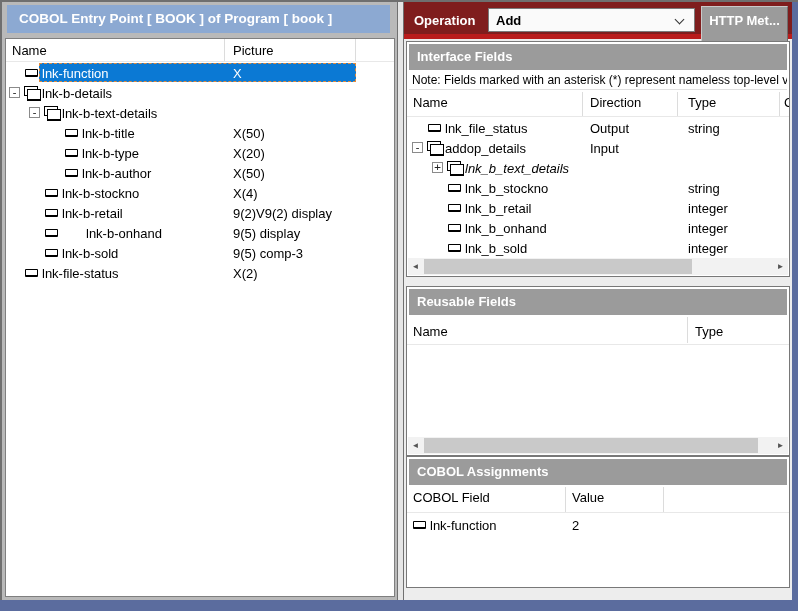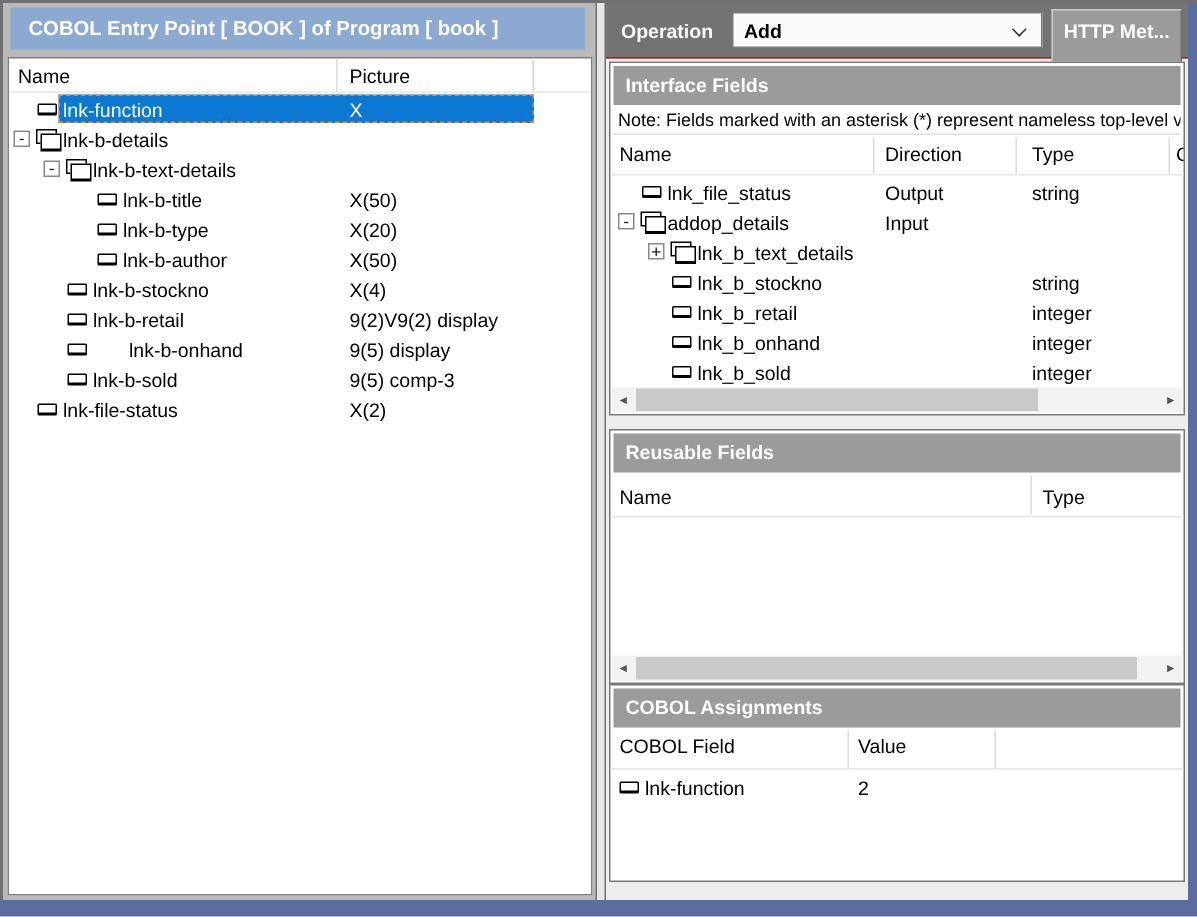--- a/index.html
+++ b/index.html
@@ -34,21 +34,21 @@
   .exp-minus::before{content:"-";}
   .exp-plus::before{content:"+";}
 
   .ic-field{position:absolute;width:13px;height:8px;top:6px;background:#fff;border:1px solid #000;border-bottom-width:2px;border-radius:1px;}
   .ic-group{position:absolute;width:16px;height:13px;top:3px;}
   .ic-group::before{content:"";position:absolute;left:0;top:0;width:12px;height:8px;border:1px solid #000;background:#fff;}
   .ic-group::after{content:"";position:absolute;left:3px;top:3px;width:12px;height:9px;border:1px solid #000;border-bottom-width:2px;background:#fff;}
 
   
   .panel-right{position:absolute;left:401px;top:0;width:389px;height:598px;background:#ededed;border-left:1px solid #707070;}
-  .opbar{position:absolute;left:0;top:0;right:0;height:37px;background:#737373;border-bottom:1px solid #b91c1c;}
+  .opbar{position:absolute;left:0;top:0;right:0;height:37px;background:#7f1d1d;border-bottom:5px solid #b91c1c;}
   .op-label{position:absolute;left:10px;top:0;height:37px;line-height:37px;color:#fff;font-weight:bold;}
   .dropdown{position:absolute;left:84px;top:6px;width:207px;height:24px;background:#fafafa;border:1px solid #7a7a7a;cursor:pointer;}
   .dd-val{position:absolute;left:7px;top:4px;font-weight:bold;}
   .chev{position:absolute;right:11px;top:7px;width:7px;height:7px;border-right:1.6px solid #333;border-bottom:1.6px solid #333;transform:rotate(45deg);}
   .http-btn{position:absolute;left:297px;top:4px;width:87px;height:40px;background:#9b9b9b;color:#fff;font-weight:bold;
             text-align:center;line-height:27px;border:1px solid;border-color:#c9c9c9 #6e6e6e #6e6e6e #c9c9c9;cursor:pointer;white-space:nowrap;overflow:hidden;}
 
   .box{position:absolute;left:2px;width:384px;background:#fff;border:1px solid #787878;}
   .box-hdr{position:absolute;left:2px;top:2px;right:2px;height:26px;background:#9b9b9b;color:#fff;
            font-weight:bold;line-height:26px;padding-left:8px;white-space:nowrap;overflow:hidden;}
@@ -183,21 +183,21 @@
           <span class="cell" style="left:281px;">string</span>
         </div>
 
         <div class="row" style="top:96px;">
           <span class="exp exp-minus" style="left:5px;"></span>
           <span class="ic-group" style="left:20px;"></span>
           <span class="cell" style="left:38px;">addop_details</span>
           <span class="cell" style="left:183px;">Input</span>
         </div>
 
-        <div class="row" style="top:116px;">
+        <div class="row" style="top:116px;font-style:italic;">
           <span class="exp exp-plus" style="left:25px;"></span>
           <span class="ic-group" style="left:40px;"></span>
           <span class="cell" style="left:58px;">lnk_b_text_details</span>
         </div>
 
         <div class="row" style="top:136px;">
           <span class="ic-field" style="left:41px;"></span>
           <span class="cell" style="left:58px;">lnk_b_stockno</span>
           <span class="cell" style="left:281px;">string</span>
         </div>

